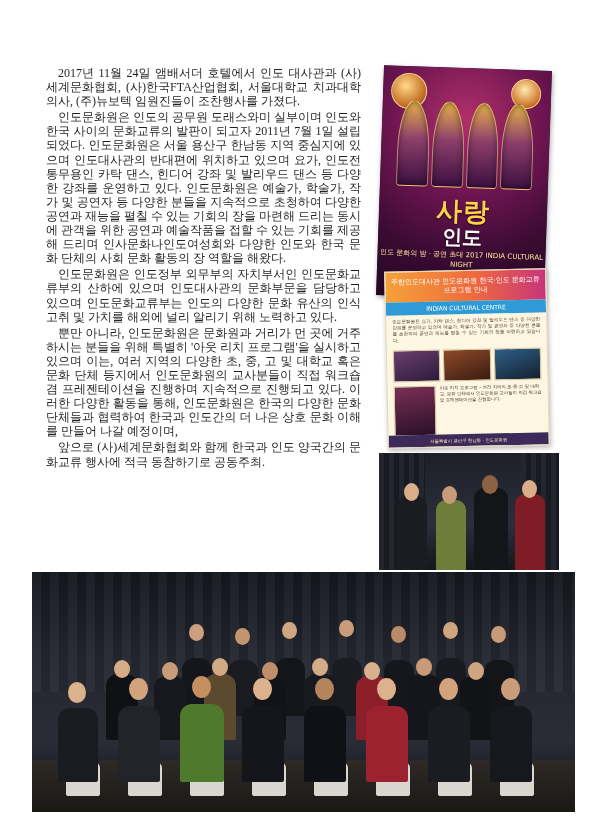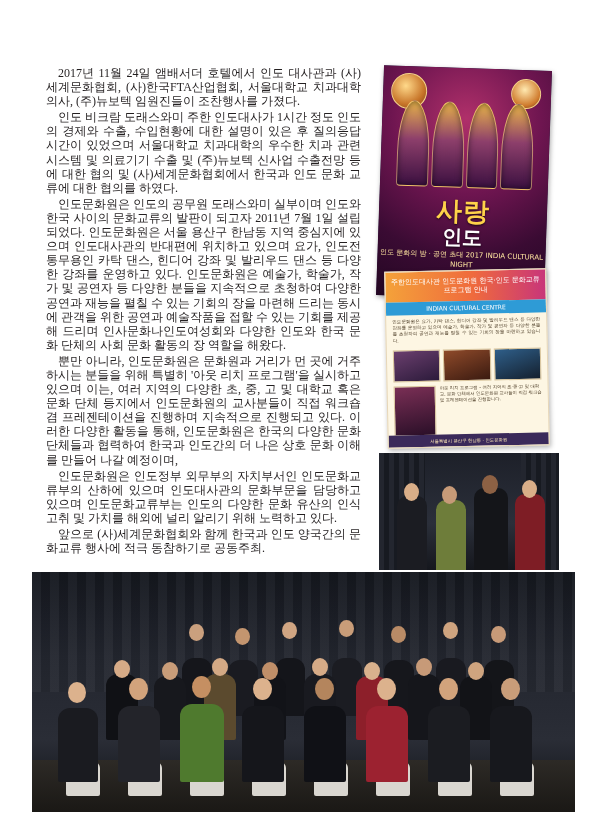--- a/index.html
+++ b/index.html
@@ -288,24 +288,23 @@
     opacity: .92;
   }
 </style>
 </head>
 <body>
 
 <div class="page">
 
   <div class="article">
     <p class="para">2017년 11월 24일 앰배서더 호텔에서 인도 대사관과 (사)세계문화협회, (사)한국FTA산업협회, 서울대학교 치과대학 의사, (주)뉴보텍 임원진들이 조찬행사를 가졌다.</p>
-    <p class="para">인도 비크람 도래스와미 주한 인도대사가 1시간 정도 인도의 경제와 수출, 수입현황에 대한 설명이 있은 후 질의응답 시간이 있었으며 서울대학교 치과대학의 우수한 치과 관련 시스템 및 의료기기 수출 및 (주)뉴보텍 신사업 수출전망 등에 대한 협의 및 (사)세계문화협회에서 한국과 인도 문화 교류에 대한 협의를 하였다.</p>
     <p class="para">인도문화원은 인도의 공무원 도래스와미 실부이며 인도와 한국 사이의 문화교류의 발판이 되고자 2011년 7월 1일 설립되었다. 인도문화원은 서울 용산구 한남동 지역 중심지에 있으며 인도대사관의 반대편에 위치하고 있으며 요가, 인도전통무용인 카탁 댄스, 힌디어 강좌 및 발리우드 댄스 등 다양한 강좌를 운영하고 있다. 인도문화원은 예술가, 학술가, 작가 및 공연자 등 다양한 분들을 지속적으로 초청하여 다양한 공연과 재능을 펼칠 수 있는 기회의 장을 마련해 드리는 동시에 관객을 위한 공연과 예술작품을 접할 수 있는 기회를 제공해 드리며 인사문화나인도여성회와 다양한 인도와 한국 문화 단체의 사회 문화 활동의 장 역할을 해왔다.</p>
+    <p class="para">인도문화원은 인도정부 외무부의 자치부서인 인도문화교류부의 산하에 있으며 인도대사관의 문화부문을 담당하고 있으며 인도문화교류부는 인도의 다양한 문화 유산의 인식 고취 및 가치를 해외에 널리 알리기 위해 노력하고 있다.</p>
     <p class="para">뿐만 아니라, 인도문화원은 문화원과 거리가 먼 곳에 거주하시는 분들을 위해 특별히 '아웃 리치 프로그램'을 실시하고 있으며 이는, 여러 지역의 다양한 초, 중, 고 및 대학교 혹은 문화 단체 등지에서 인도문화원의 교사분들이 직접 워크숍 겸 프레젠테이션을 진행하며 지속적으로 진행되고 있다. 이러한 다양한 활동을 통해, 인도문화원은 한국의 다양한 문화 단체들과 협력하여 한국과 인도간의 더 나은 상호 문화 이해를 만들어 나갈 예정이며,</p>
-    <p class="para">인도문화원은 인도정부 외무부의 자치부서인 인도문화교류부의 산하에 있으며 인도대사관의 문화부문을 담당하고 있으며 인도문화교류부는 인도의 다양한 문화 유산의 인식 고취 및 가치를 해외에 널리 알리기 위해 노력하고 있다.</p>
     <p class="para">앞으로 (사)세계문화협회와 함께 한국과 인도 양국간의 문화교류 행사에 적극 동참하기로 공동주최.</p>
   </div>
 
   <div class="poster">
     <div class="poster-bg"></div>
     <div class="poster-top-emblem"></div>
     <div class="poster-top-emblem2"></div>
     <div class="poster-arches">
       <div class="arch"></div>
       <div class="arch"></div>

